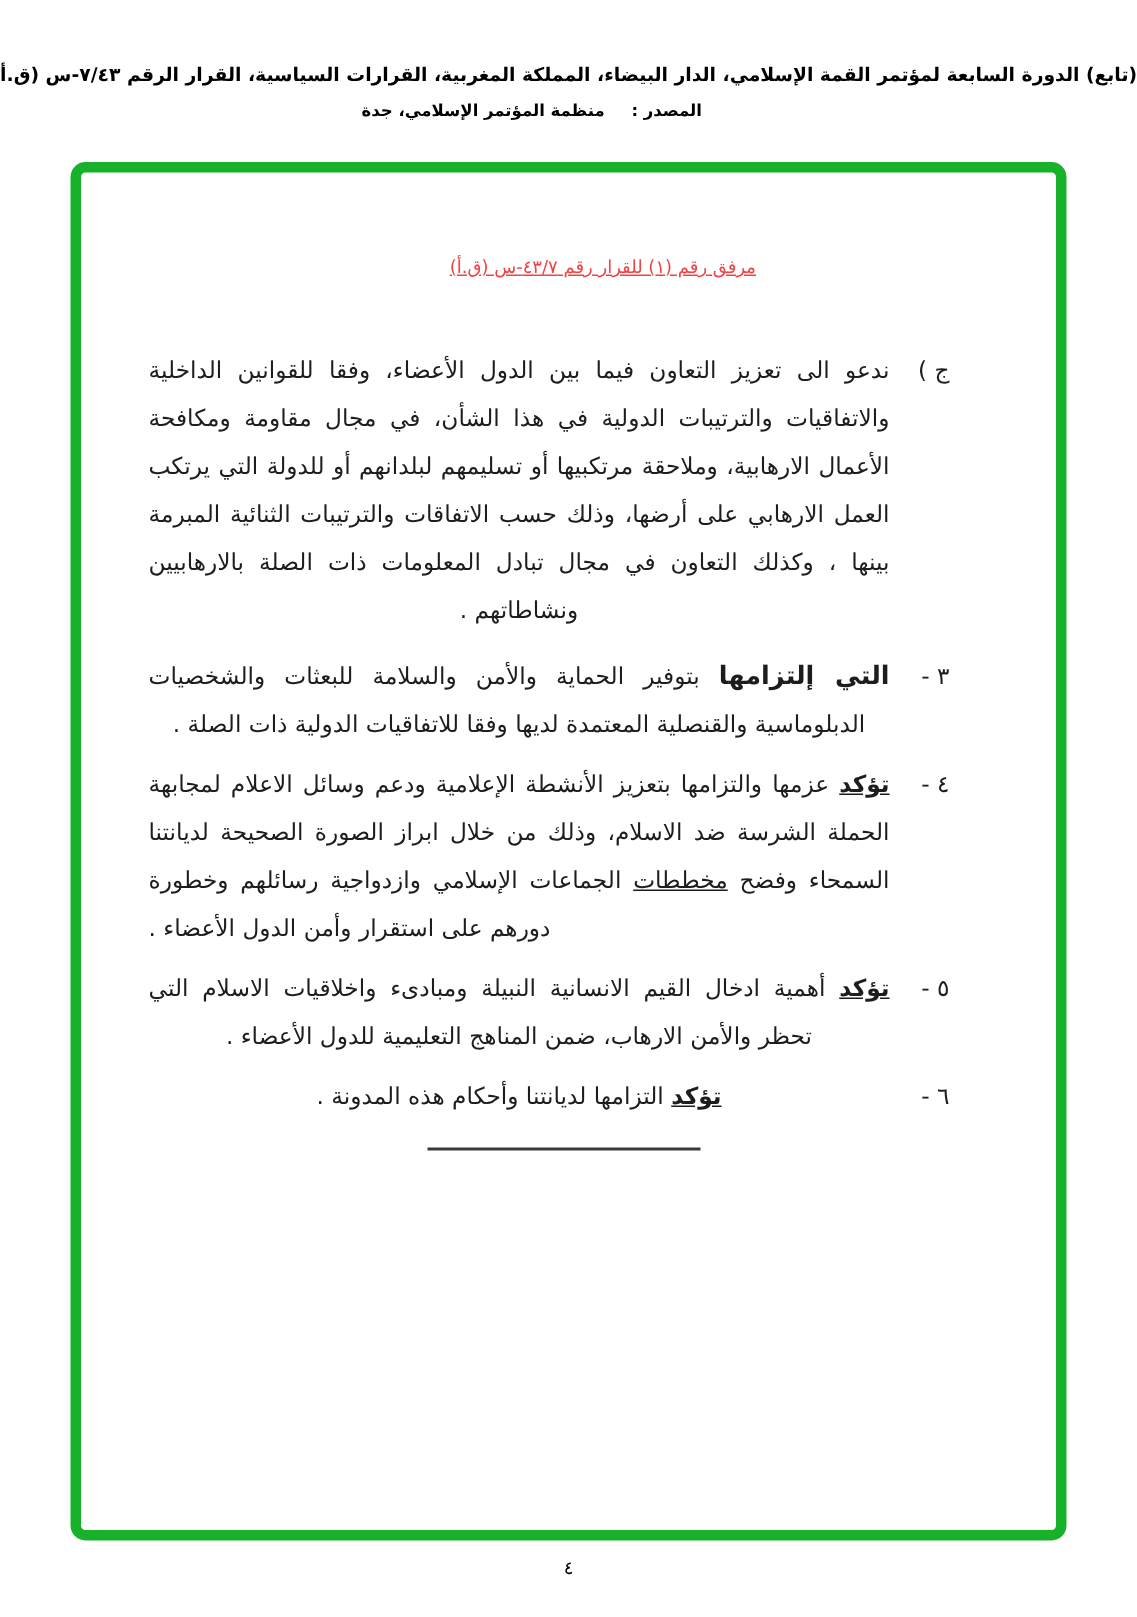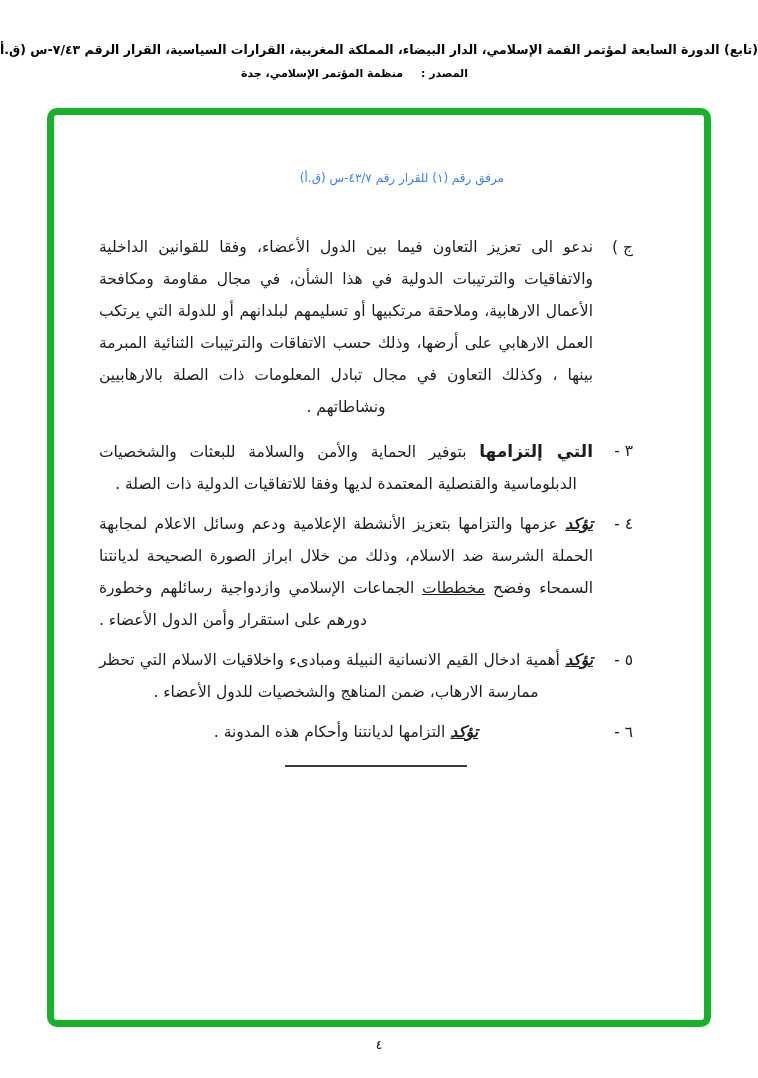--- a/index.html
+++ b/index.html
@@ -12,32 +12,32 @@
          direction:rtl; color:#000; font-weight:bold; }
   .hdr-l1 { font-size:12.5px; line-height:20px; white-space:nowrap; }
   .hdr-l2 { font-size:11px; line-height:16px; margin-top:6px; margin-right:62px;padding-left:13px; }
   .hdr-l2 .src-label { margin-left:14px; }
   
   .frame { position:absolute; left:47px; top:108px; width:664px; height:919px;
            box-sizing:border-box; border:7px solid #17b22a; border-radius:10px;
            background:#ffffff; }
   
   .attachment { position:absolute; top:56px; right:200px; direction:rtl;
-                font-size:12px; color:#3b82f6; white-space:nowrap; }
+                font-size:12px; color:#ef4444; white-space:nowrap;text-decoration:underline; }
   
   .list { position:absolute; top:116px; right:71px; width:534px; direction:rtl;
           color:#1d1d1d; font-size:15.5px; line-height:32px; }
   .item { display:flex; }
   .mt12 { margin-top:12px; }
   .mt8  { margin-top:8px; }
   .marker { flex:0 0 40px; width:40px; }
   .body { flex:1; text-align:justify; }
   .last-center { text-align-last:center; }
   .last-left   { text-align-last:left; }
-  .lead  { font-weight:bold;font-style:italic; }
+  .lead  { font-weight:bold; }
   .lead-big { font-weight:bold; font-size:17px; }
   .u { text-decoration:underline; }
   
   .divider { position:absolute; left:231px; top:650px; width:182px; height:2px;
              background:#3a3a3a; }
   .pagenum { position:absolute; top:1038px; left:0; width:758px;
              text-align:center; font-size:12px; color:#000; }
 </style>
 </head>
 <body>
@@ -78,21 +78,21 @@
           <span>عزمها والتزامها بتعزيز الأنشطة الإعلامية ودعم وسائل الاعلام لمجابهة الحملة الشرسة ضد الاسلام، وذلك من خلال ابراز الصورة الصحيحة لديانتنا السمحاء وفضح</span>
           <span class="u">مخططات</span>
           <span>الجماعات الإسلامي وازدواجية رسائلهم وخطورة دورهم على استقرار وأمن الدول الأعضاء .</span>
         </span>
       </div>
 
       <div class="item mt8">
         <span class="marker">٥ -</span>
         <span class="body last-center">
           <span class="lead u">تؤكد</span>
-          <span>أهمية ادخال القيم الانسانية النبيلة ومبادىء واخلاقيات الاسلام التي تحظر ممارسة الارهاب، ضمن المناهج والشخصيات للدول الأعضاء .</span>
+          <span>أهمية ادخال القيم الانسانية النبيلة ومبادىء واخلاقيات الاسلام التي تحظر والأمن الارهاب، ضمن المناهج التعليمية للدول الأعضاء .</span>
         </span>
       </div>
 
       <div class="item mt8">
         <span class="marker">٦ -</span>
         <span class="body last-center">
           <span class="lead u">تؤكد</span>
           <span>التزامها لديانتنا وأحكام هذه المدونة .</span>
         </span>
       </div>

